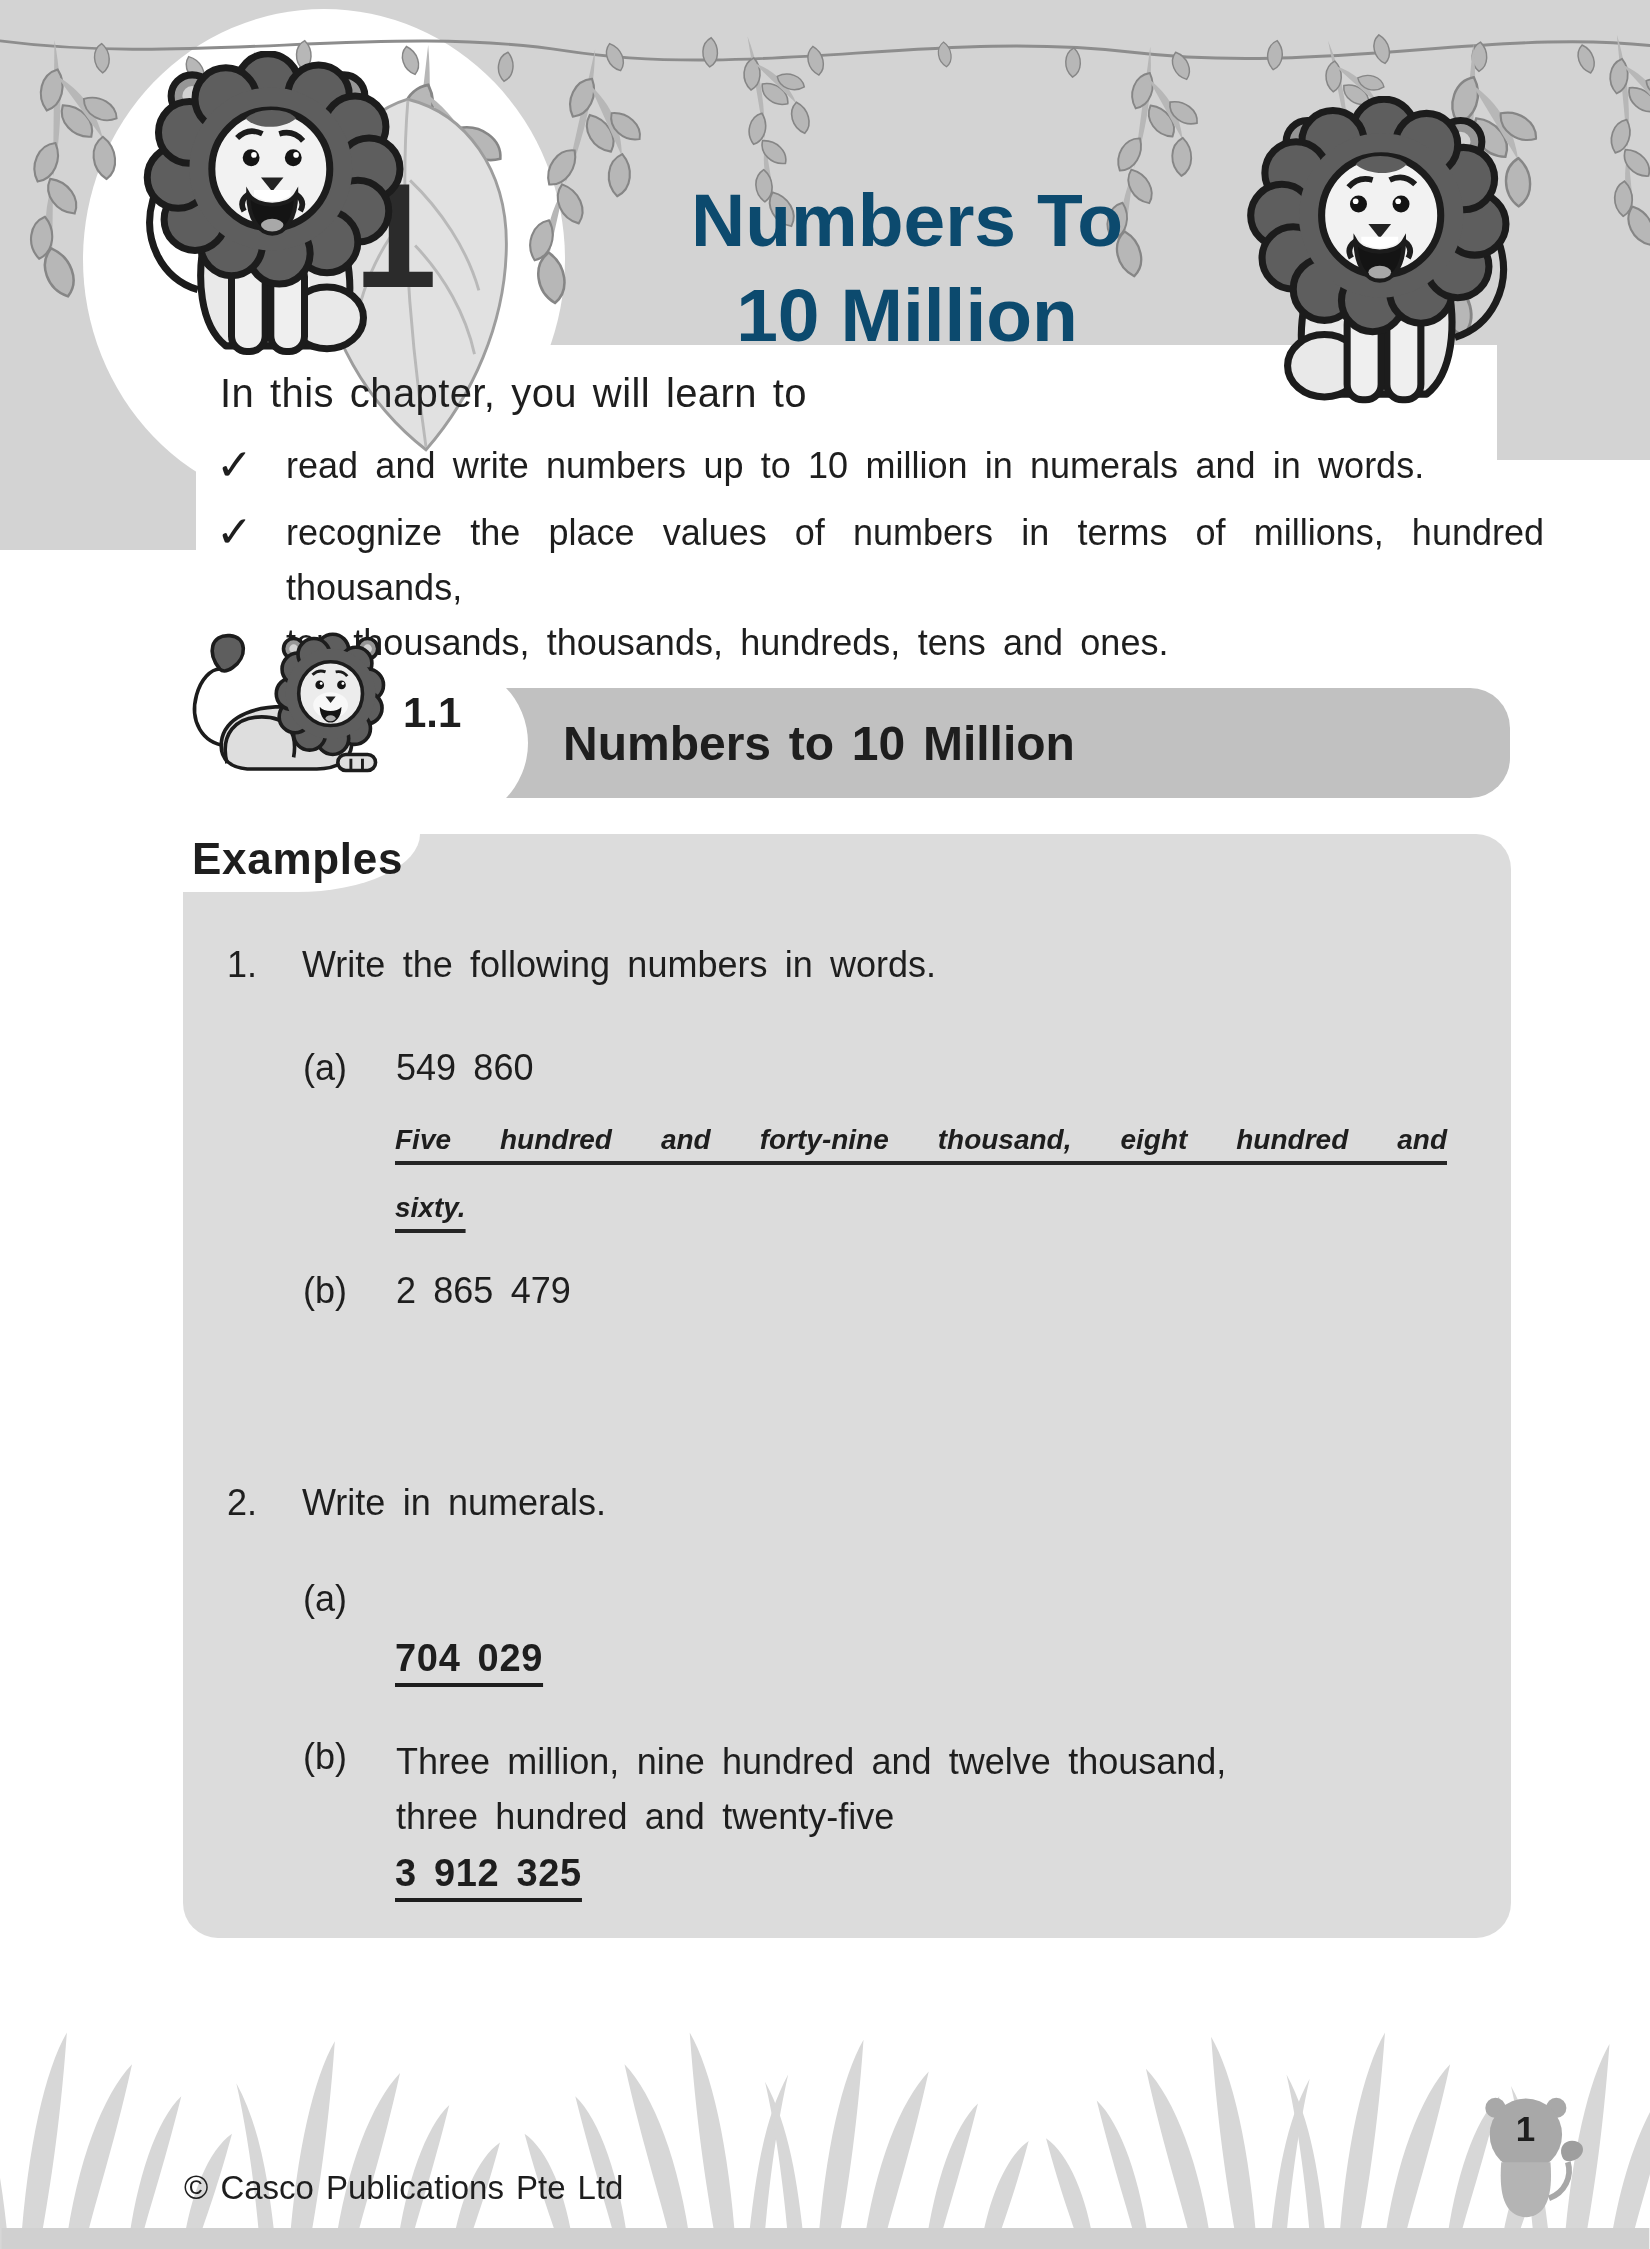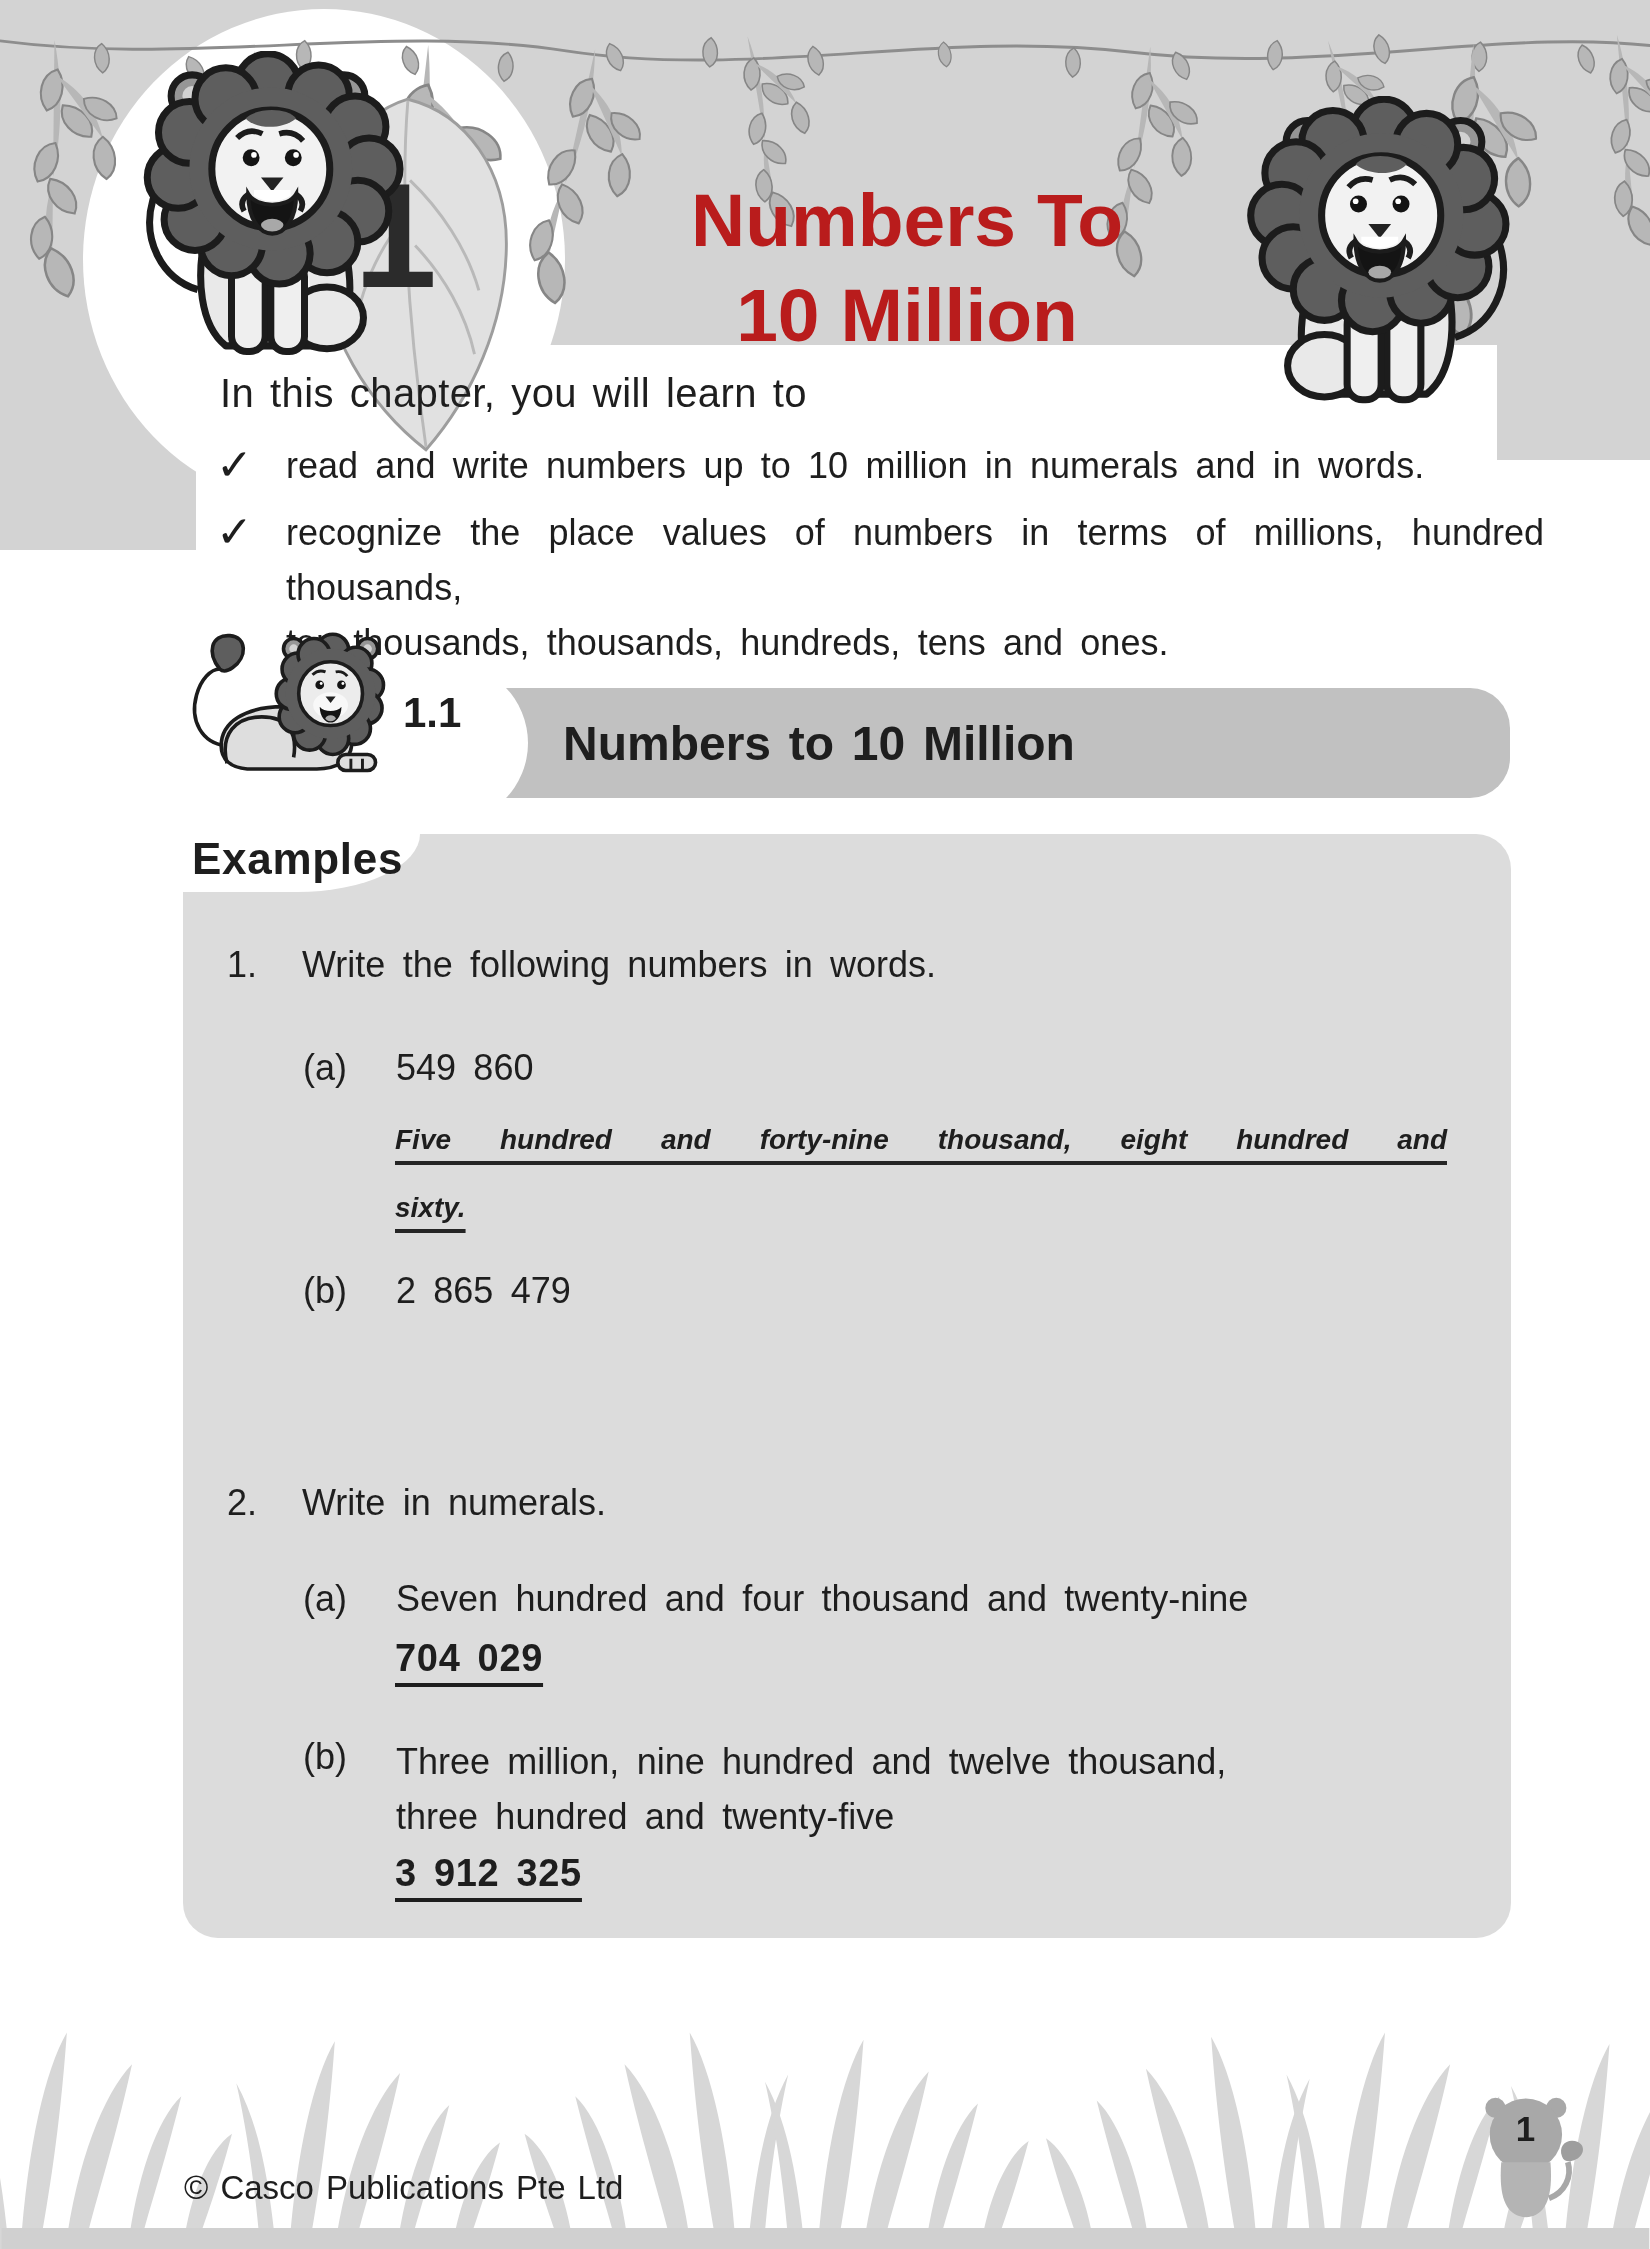--- a/index.html
+++ b/index.html
@@ -9,21 +9,21 @@
 
   
   .banner-top{left:0;top:0;width:1651px;height:345px;background:#d3d3d3;}
   .banner-left{left:0;top:345px;width:196px;height:205px;background:#d3d3d3;}
   .banner-right{left:1497px;top:345px;width:154px;height:115px;background:#d3d3d3;}
   .white-oval{left:83px;top:8.7px;width:482px;height:501px;background:#fff;border-radius:50%;}
   .leaves{left:0;top:0;width:1651px;height:450px;fill:#b7b7b7;}
   .leaves .st{fill:none;stroke:#8d8d8d;stroke-width:4px;}
   .bigleaf{left:292px;top:93px;width:239px;height:363px;}
   .chapter-num{left:354px;top:161px;font-size:149px;font-weight:bold;line-height:1;color:#2b2b2b;}
-  .chapter-title{left:653px;top:173px;width:508px;text-align:center;font-size:75px;font-weight:bold;line-height:1.27;color:#b91c1c;}
+  .chapter-title{left:653px;top:173px;width:508px;text-align:center;font-size:75px;font-weight:bold;line-height:1.27;color:#0c4a6e;}
   .lion-left{left:112px;top:51px;width:312px;height:337px;}
   .lion-right{left:1228px;top:96px;width:312px;height:341px;transform:scaleX(-1);}
   .lion-small{left:173px;top:621px;width:221px;height:167px;z-index:2;}
 
   
   .intro{left:216px;top:371px;width:1328px;}
   .intro-heading{font-size:40px;font-weight:normal;letter-spacing:0.4px;word-spacing:4.4px;margin:0 0 22px 4px;}
   .bullet-row{display:flex;align-items:flex-start;margin-top:11.6px;}
   .check{width:70px;font-size:44px;font-weight:bold;line-height:54px;flex:0 0 70px;}
   .bullet-text{flex:1;font-size:36px;line-height:55px;word-spacing:7.3px;}
@@ -280,21 +280,20 @@
     <span class="plabel">(b)</span>
     <span>2 865 479</span>
   </div>
 
   <div class="abs qrow q2">
     <span class="qnum">2.</span>
     <span>Write in numerals.</span>
   </div>
   <div class="abs qrow q2a">
     <span class="plabel">(a)</span>
-    <span>Seven hundred and four thousand and twenty-nine</span>
   </div>
   <div class="abs ansnum ansnum-a">704 029</div>
   <div class="abs qrow q2b">
     <span class="plabel">(b)</span>
     <span class="givenlines">
       <span class="bline">Three million, nine hundred and twelve thousand,</span>
       <span class="bline">three hundred and twenty-five</span>
     </span>
   </div>
   <div class="abs ansnum ansnum-b">3 912 325</div>

